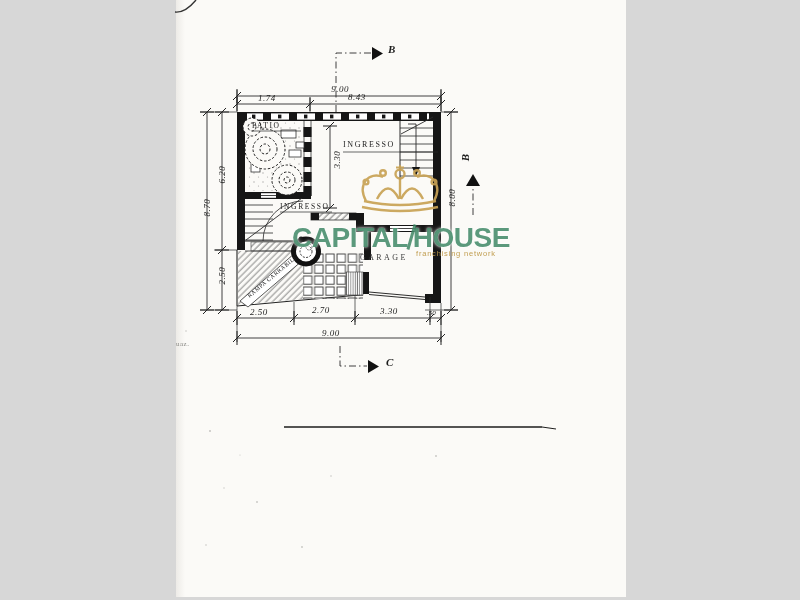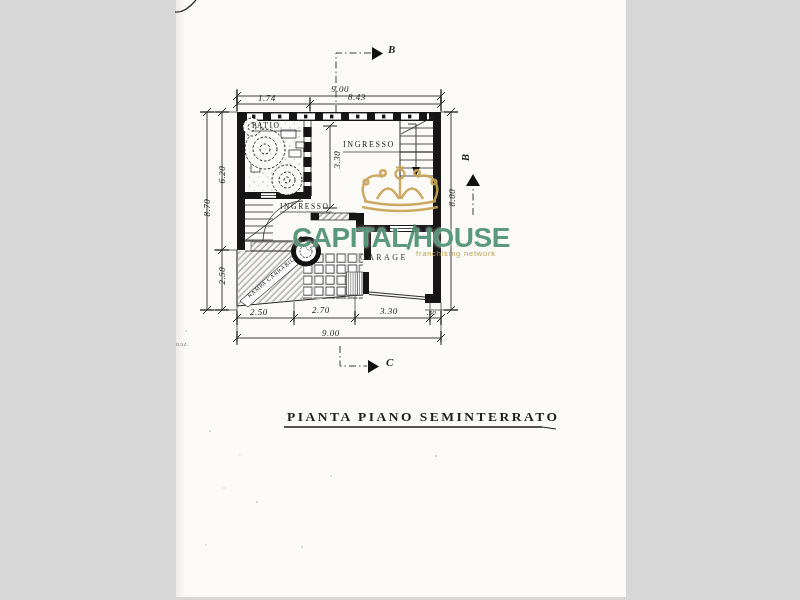--- a/index.html
+++ b/index.html
@@ -277,21 +277,20 @@
   <div class="lbl dim" style="left:250px;top:308px;">2.50</div>
   <div class="lbl dim" style="left:312px;top:306px;">2.70</div>
   <div class="lbl dim" style="left:380px;top:307px;">3.30</div>
   <div class="lbl dim-sm" style="left:427px;top:310px;font-family:'Liberation Serif',serif;">.50</div>
   <div class="lbl dim" style="left:322px;top:329px;">9.00</div>
 
   <div class="lbl marker" style="left:388px;top:44px;">B</div>
   <div class="lbl marker rot" style="left:462px;top:152px;">B</div>
   <div class="lbl marker" style="left:386px;top:357px;">C</div>
 
-  <div class="lbl caption" style="left:287px;top:410px;">PIANTA PIANO SEMINTERRATO</div>
   <div class="lbl note" style="left:176px;top:333px;margin-top:8px;">uaz.</div>
 
   <svg class="crown-svg" width="800" height="600" viewBox="0 0 800 600">
     <g stroke="#c9a355" fill="none" stroke-width="2.4" opacity=".92">
       <path d="M362,207 Q400,215 438,207"></path>
       <path d="M364,201 Q400,209 436,201"></path>
       <path d="M366,201 C357,184 369,171 383,177"></path>
       <path d="M434,201 C443,184 431,171 417,177"></path>
       <path d="M377,199 Q388,178 399,199"></path>
       <path d="M401,199 Q412,178 423,199"></path>

